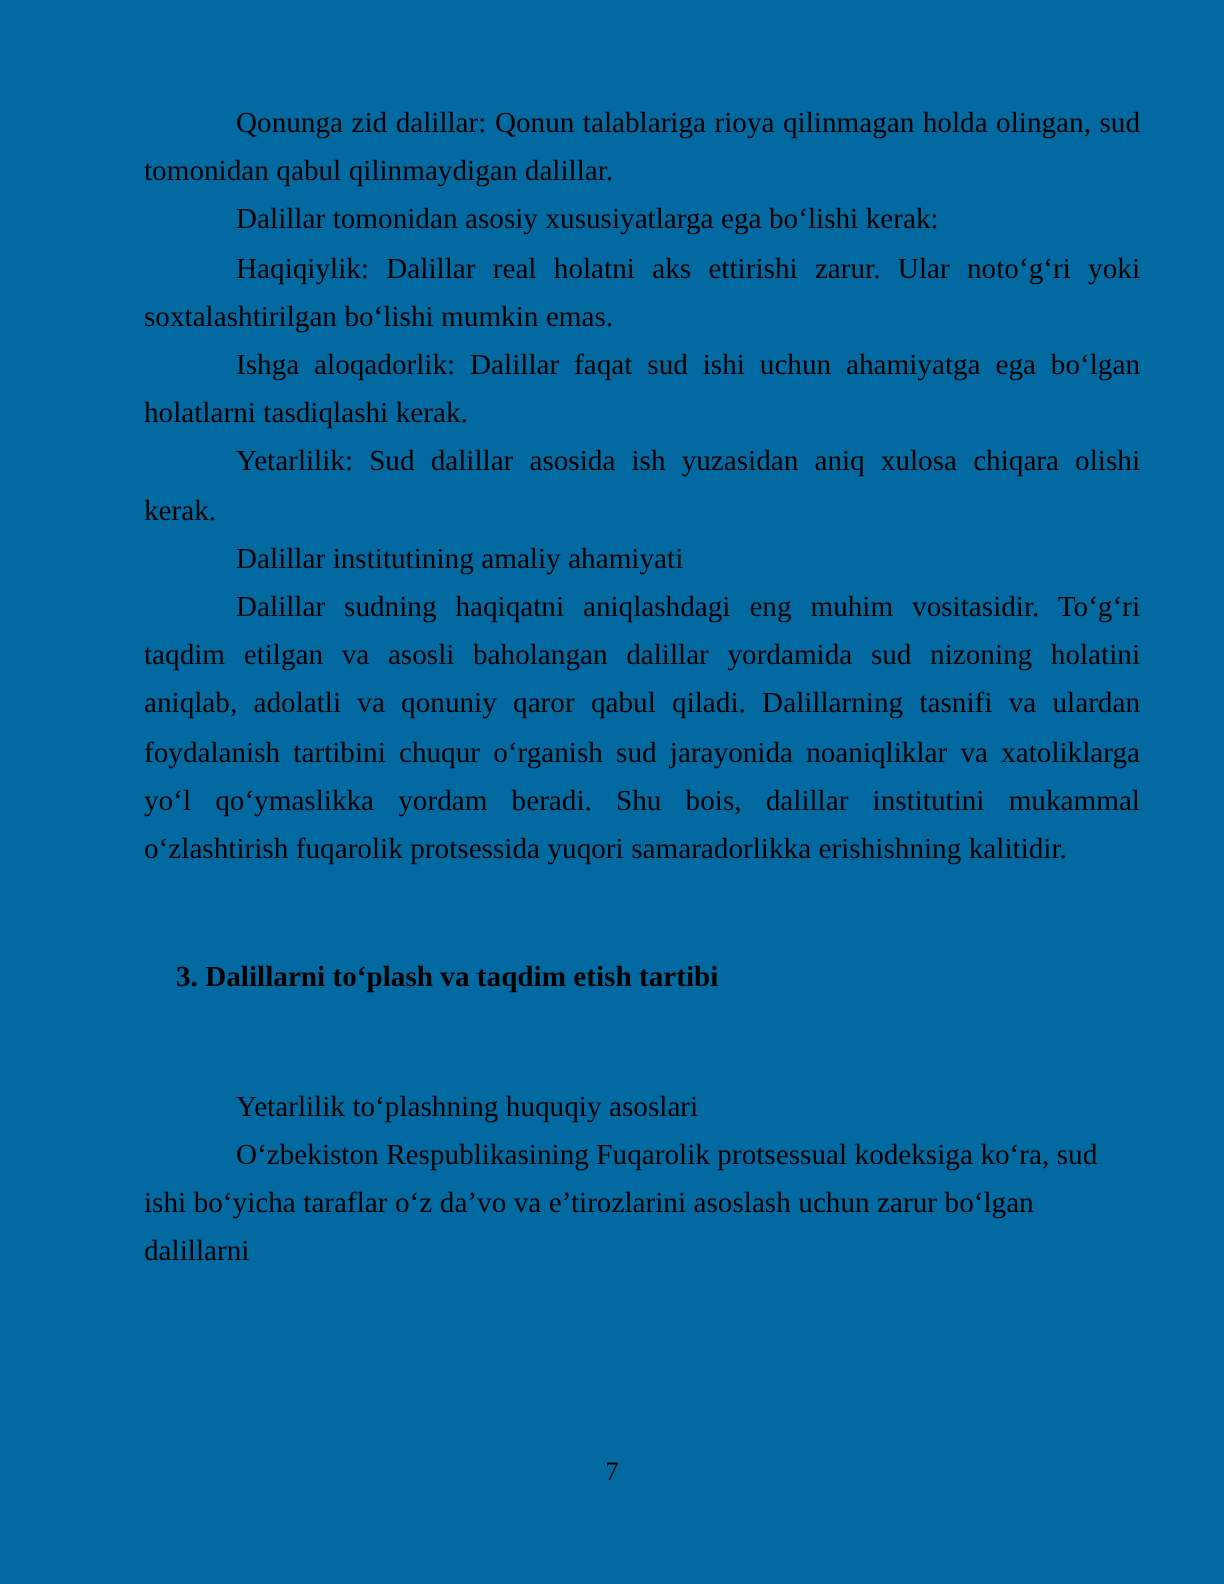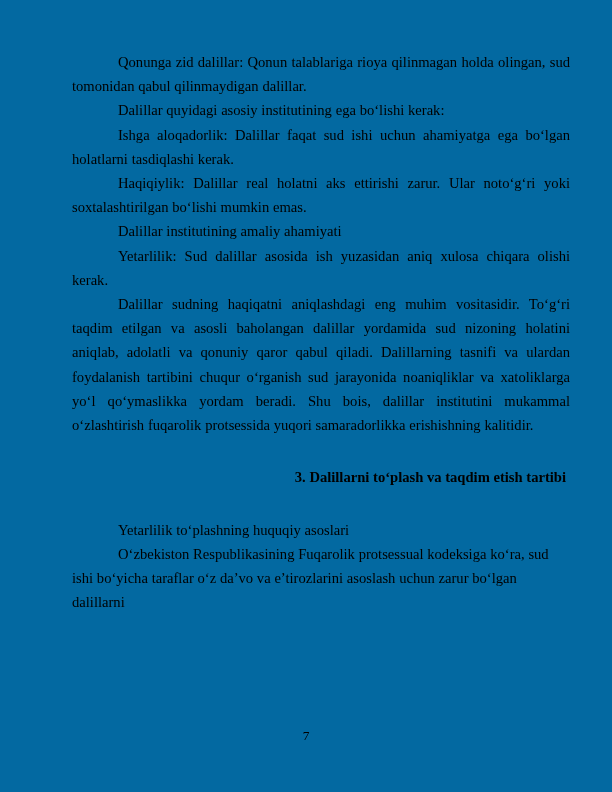--- a/index.html
+++ b/index.html
@@ -32,25 +32,25 @@
     text-align: justify;
     text-justify: inter-word;
     text-indent: 46px;
     hyphens: none;
     word-spacing: 0.1px;
   }
   p.para.last-left {
     text-align: left;
   }
   h2.section-heading {
-    margin: 4px;
+    margin: 16px;
     font-size: 14.6px;
     line-height: 24.2px;
     font-weight: bold;
-    text-align: right;
+    text-align: left;
     text-indent: 0;
   }
   .spacer-line {
     height: 24.2px;
   }
   .page-number {
     position: absolute;
     left: 0;
     right: 0;
     top: 728px;
@@ -59,25 +59,25 @@
     line-height: 16px;
     font-family: "Liberation Serif", "DejaVu Serif", serif;
   }
 </style>
 </head>
 <body>
 
 <div class="page">
   <div class="content" id="body-content">
       <p class="para">Qonunga zid dalillar: Qonun talablariga rioya qilinmagan holda olingan, sud tomonidan qabul qilinmaydigan dalillar.</p>
-      <p class="para">Dalillar quyidagi asosiy institutining ega bo‘lishi kerak:</p>
+      <p class="para">Dalillar tomonidan asosiy xususiyatlarga ega bo‘lishi kerak:</p>
+      <p class="para">Haqiqiylik: Dalillar real holatni aks ettirishi zarur. Ular noto‘g‘ri yoki soxtalashtirilgan bo‘lishi mumkin emas.</p>
       <p class="para">Ishga aloqadorlik: Dalillar faqat sud ishi uchun ahamiyatga ega bo‘lgan holatlarni tasdiqlashi kerak.</p>
-      <p class="para">Haqiqiylik: Dalillar real holatni aks ettirishi zarur. Ular noto‘g‘ri yoki soxtalashtirilgan bo‘lishi mumkin emas.</p>
+      <p class="para">Yetarlilik: Sud dalillar asosida ish yuzasidan aniq xulosa chiqara olishi kerak.</p>
       <p class="para">Dalillar institutining amaliy ahamiyati</p>
-      <p class="para">Yetarlilik: Sud dalillar asosida ish yuzasidan aniq xulosa chiqara olishi kerak.</p>
       <p class="para">Dalillar sudning haqiqatni aniqlashdagi eng muhim vositasidir. To‘g‘ri taqdim etilgan va asosli baholangan dalillar yordamida sud nizoning holatini aniqlab, adolatli va qonuniy qaror qabul qiladi. Dalillarning tasnifi va ulardan foydalanish tartibini chuqur o‘rganish sud jarayonida noaniqliklar va xatoliklarga yo‘l qo‘ymaslikka yordam beradi. Shu bois, dalillar institutini mukammal o‘zlashtirish fuqarolik protsessida yuqori samaradorlikka erishishning kalitidir.</p>
       <div class="spacer-line"></div>
       <h2 class="section-heading">3. Dalillarni to‘plash va taqdim etish tartibi</h2>
       <div class="spacer-line"></div>
       <p class="para">Yetarlilik to‘plashning huquqiy asoslari</p>
       <p class="para last-left">O‘zbekiston Respublikasining Fuqarolik protsessual kodeksiga ko‘ra, sud ishi bo‘yicha taraflar o‘z da’vo va e’tirozlarini asoslash uchun zarur bo‘lgan dalillarni</p>
     </div>
   <div class="page-number">7</div>
 </div>
 

